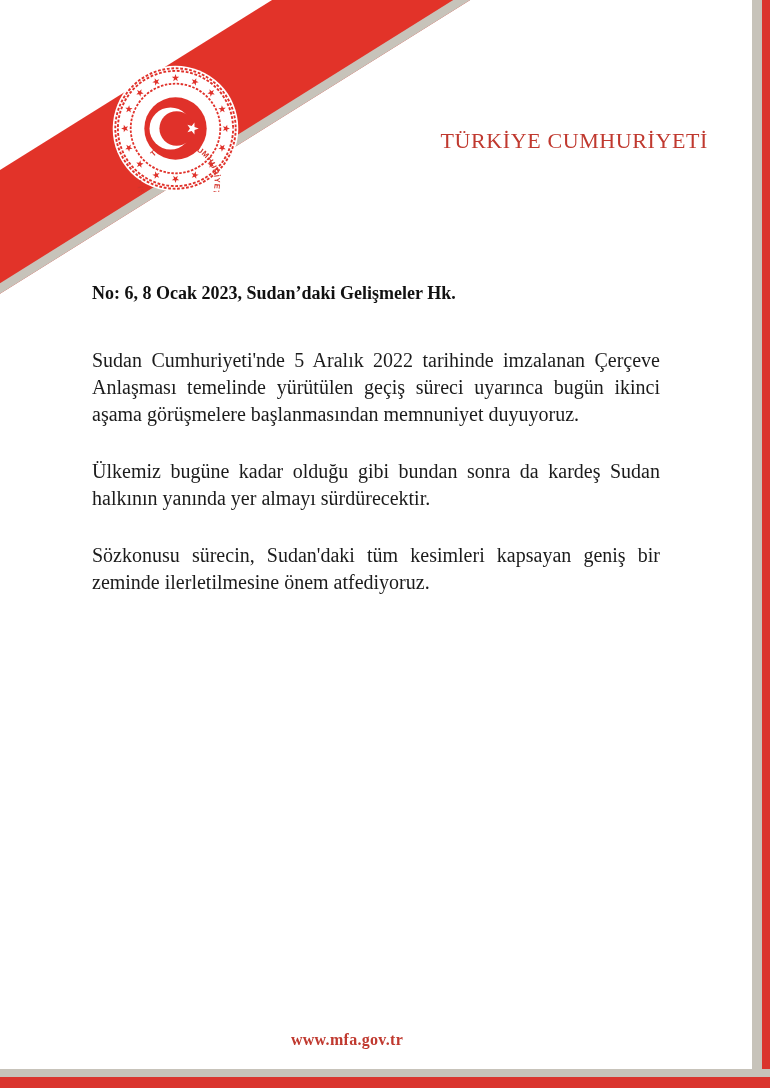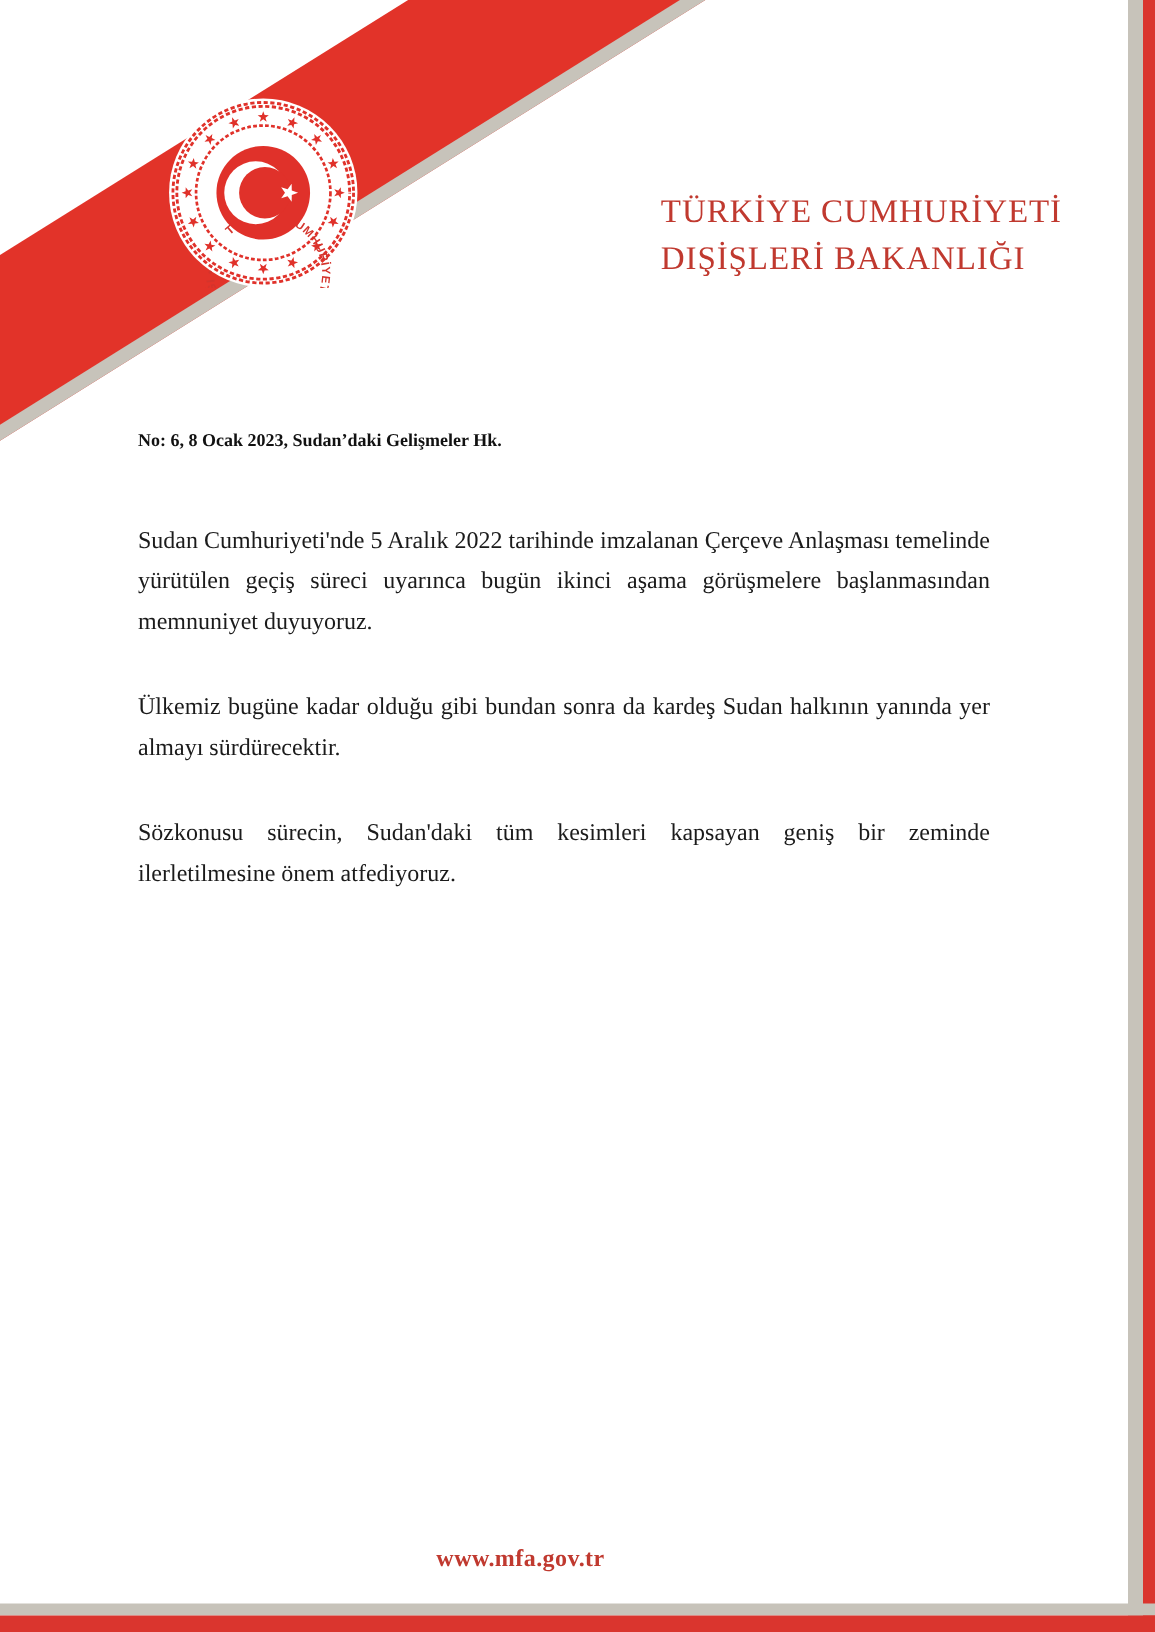--- a/index.html
+++ b/index.html
@@ -25,25 +25,25 @@
   .stripe-h-red { position:absolute; left:0; top:1077px; width:100%; height:11px; background:#da352e; }
   
   .ministry-title{
     position:absolute; right:62px; top:125px; text-align:left;
     color:#c0392f; font-size:22px; line-height:31px; letter-spacing:0.6px;
     font-weight:400;
   }
   
   .content{ position:absolute; left:92px; top:281px; width:568px; color:#1b1b1b; }
   .doc-heading{
-    font-weight:bold; font-size:12px; line-height:24px; margin:0 0 42px 0;
+    font-weight:bold; font-size:18px; line-height:24px; margin:0 0 42px 0;
     color:#111;
   }
   .doc-paragraph{
-    font-size:16px; line-height:27px; margin:13px 0 30px 0; text-align:justify;
+    font-size:20px; line-height:27px; margin:13px 0 30px 0; text-align:justify;
   }
   
   .footer{
     position:absolute; left:0; top:1031px; width:694px; text-align:center;
   }
   .footer-url{
     color:#c0392f; font-size:16px; font-weight:600; letter-spacing:0.3px;
     text-decoration:none; font-family:"Liberation Serif", serif;
   }
   .ring-text{
@@ -102,21 +102,20 @@
 
       <circle cx="63.5" cy="63.5" r="31.2" fill="#e0312a"></circle>
       <circle cx="58.5" cy="63.5" r="21" fill="#ffffff"></circle>
       <circle cx="64.6" cy="63.5" r="17.2" fill="#e0312a"></circle>
       <use href="#star5" fill="#ffffff" transform="translate(80.5,63.5) rotate(90) scale(1.25)"></use>
     </svg>
   </div>
 
   <div class="ministry-title">
     <div>TÜRKİYE CUMHURİYETİ</div>
-    <div>DIŞİŞLERİ BAKANLIĞI</div>
   </div>
 
   <div class="content">
     <p class="doc-heading">No: 6, 8 Ocak 2023, Sudan’daki Gelişmeler Hk.</p>
     <p class="doc-paragraph">Sudan Cumhuriyeti'nde 5 Aralık 2022 tarihinde imzalanan Çerçeve Anlaşması temelinde yürütülen geçiş süreci uyarınca bugün ikinci aşama görüşmelere başlanmasından memnuniyet duyuyoruz.</p>
     <p class="doc-paragraph">Ülkemiz bugüne kadar olduğu gibi bundan sonra da kardeş Sudan halkının yanında yer almayı sürdürecektir.</p>
     <p class="doc-paragraph">Sözkonusu sürecin, Sudan'daki tüm kesimleri kapsayan geniş bir zeminde ilerletilmesine önem atfediyoruz.</p>
   </div>
 
   <div class="footer">

